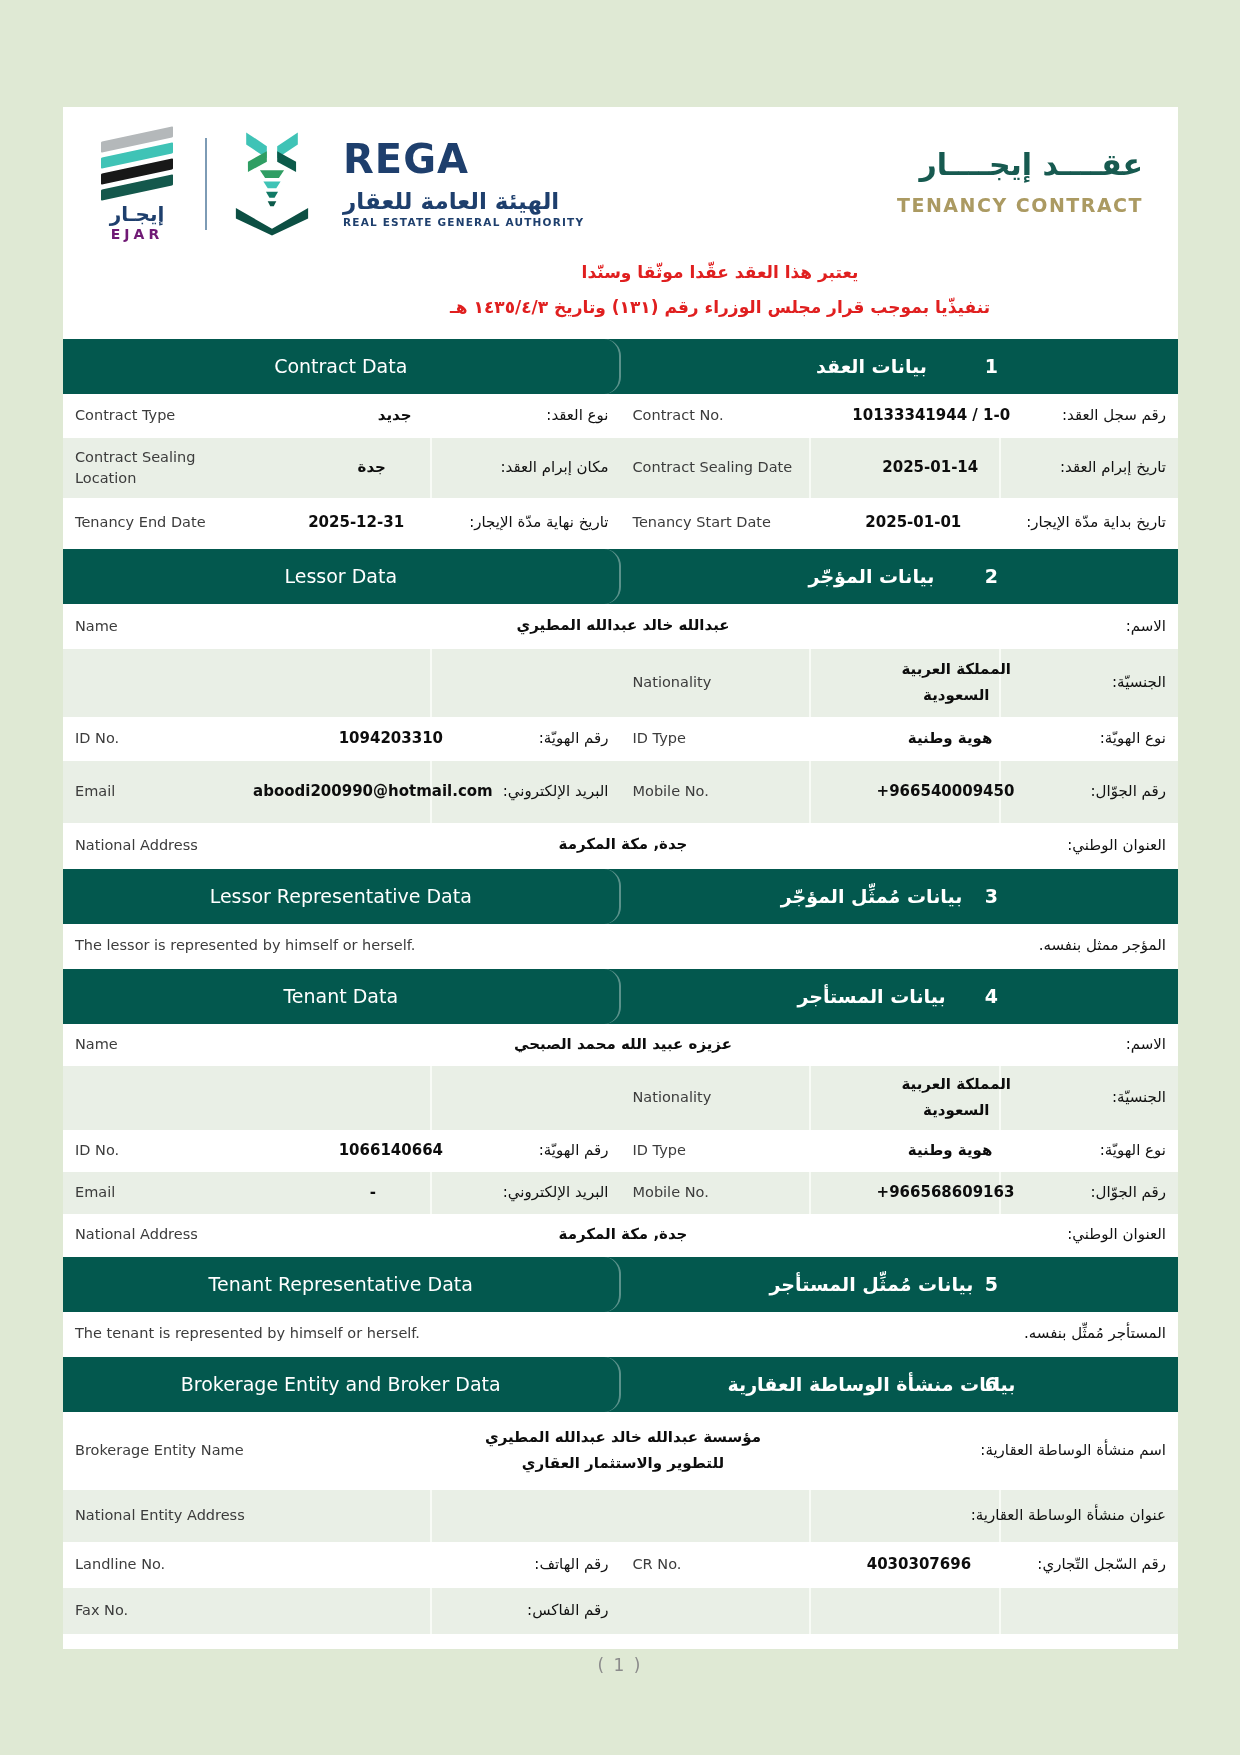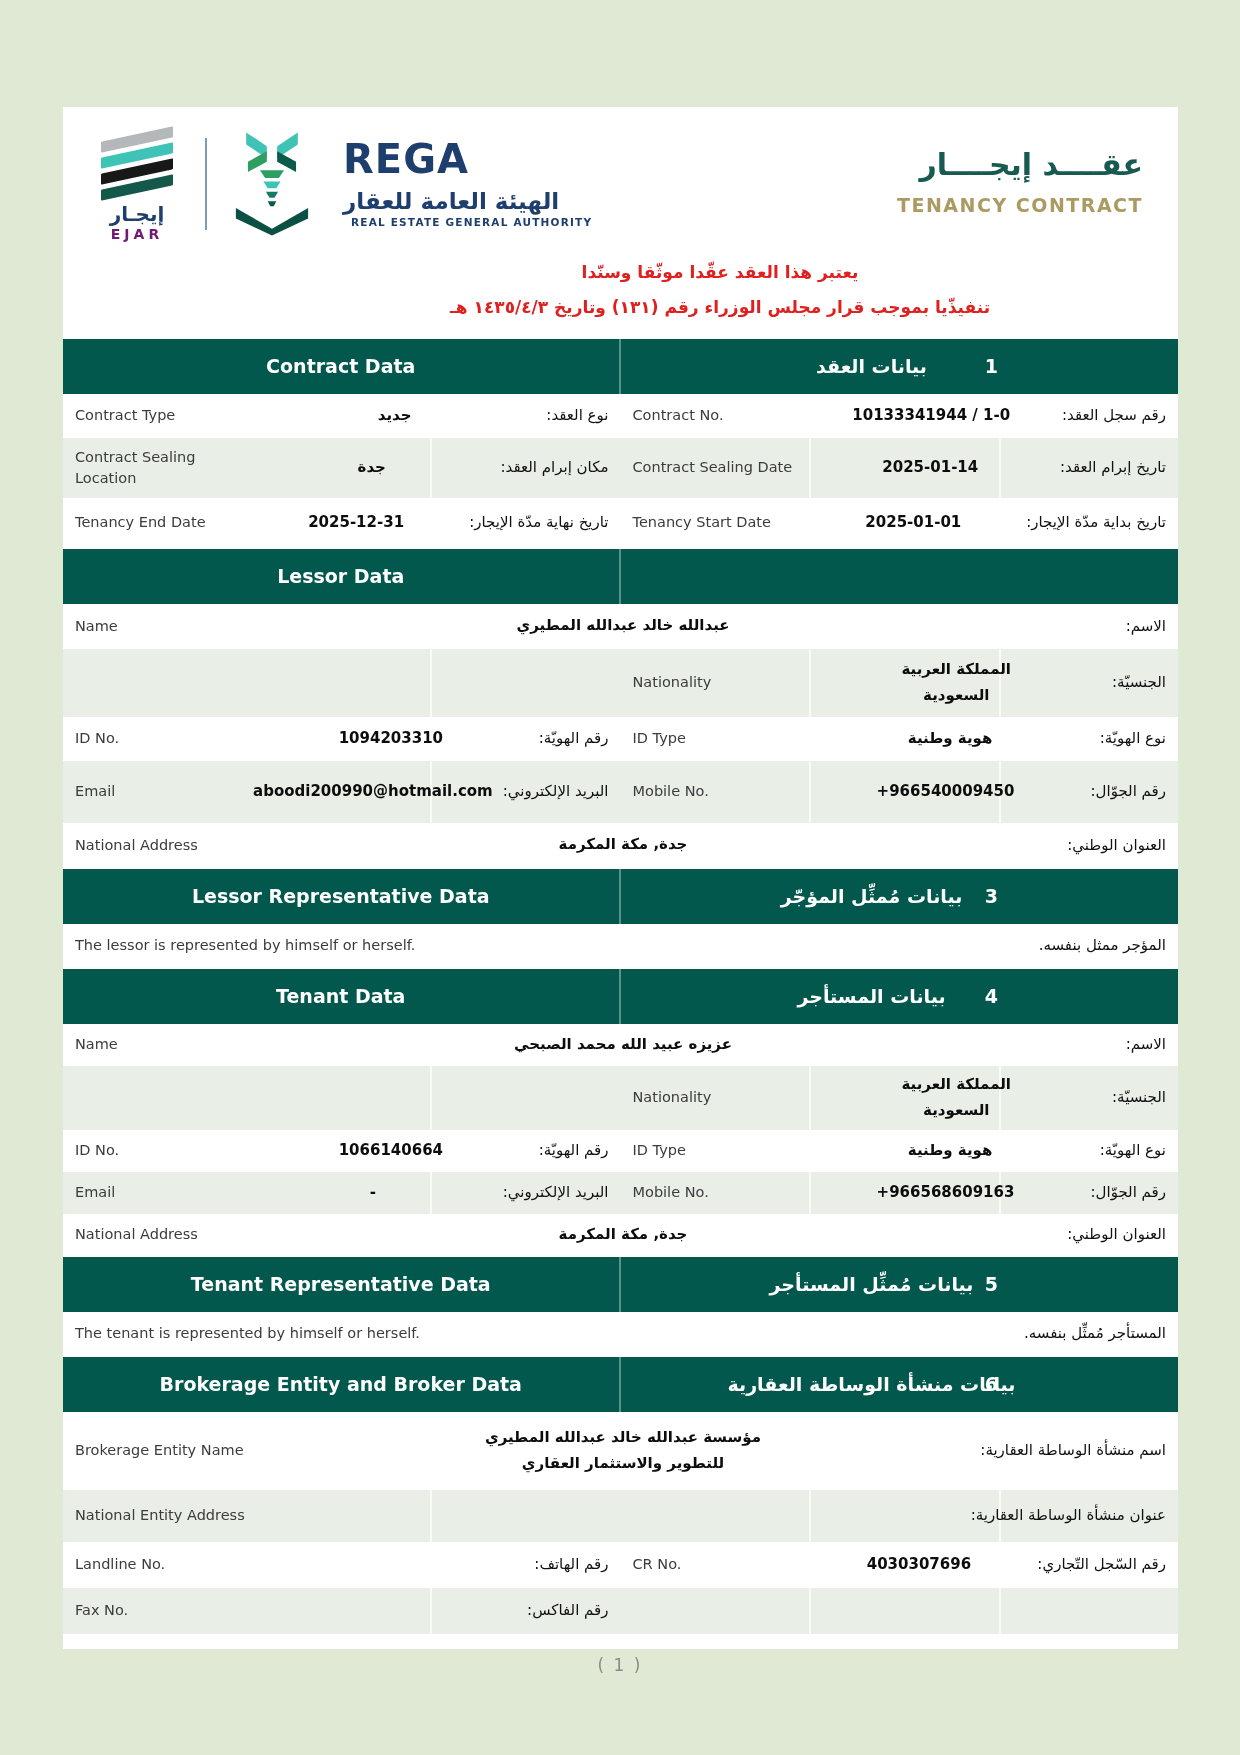--- a/index.html
+++ b/index.html
@@ -18,29 +18,29 @@
   .ejar-stripes { display:flex; flex-direction:column; margin-bottom:8px; padding-top:6px; }
   .stripe { width:72px; height:11px; margin:2.5px 0; transform:skewY(-12deg); border-radius:1px; }
   .s1{background:#b4b8ba}.s2{background:#3fc3b6}.s3{background:#181818}.s4{background:#14584c}
   .ejar-ar { color:#1e3f6d; font-weight:bold; font-size:20px; line-height:1.1; }
   .ejar-en { color:#701a75; font-weight:bold; font-size:14px; letter-spacing:4px; margin-top:1px; }
   .logo-divider { width:2px; height:92px; background:#7d9bb5; }
   .rega { display:flex; align-items:center; gap:28px; }
   .rega-text { display:flex; flex-direction:column; line-height:1.02; }
   .rega-name { color:#1e3f6d; font-weight:bold; font-size:40px; letter-spacing:1px; }
   .rega-ar { color:#1e3f6d; font-weight:bold; font-size:23px; direction:rtl; text-align:left; margin-top:10px; }
-  .rega-sub { color:#1e3f6d; font-size:10.5px; letter-spacing:1.2px; margin-top:4px; font-weight:bold;margin-left:8px; }
+  .rega-sub { color:#1e3f6d; font-size:10.5px; letter-spacing:1.2px; margin-top:4px; font-weight:bold; }
   .title-block { text-align:right; margin-top:22px; }
   .title-ar { color:#175a50; font-size:30px; font-weight:bold; direction:rtl; }
   .title-en { color:#ab9a62; font-size:19px; font-weight:bold; letter-spacing:1.5px; margin-top:12px; }
   .disclaimer { direction:rtl; text-align:center; color:#e01f1f; font-weight:bold; font-size:17px; line-height:2.05; width:760px; margin:10px 78px 14px auto; }
 
   
   .sec { height:55px; background:#03584e; display:flex; color:#fff; margin-top:1px; }
-  .sec-en { width:50%; display:flex; align-items:center; justify-content:center; font-weight:bold; font-size:19px; border-right:2px solid rgba(255,255,255,.35); box-sizing:border-box; }
+  .sec-en { width:50%; display:flex; align-items:center; justify-content:center; font-weight:normal; font-size:19px; border-right:2px solid rgba(255,255,255,.35); box-sizing:border-box;border-radius:17px; }
   .sec-right { width:50%; position:relative; }
   .sec-ar { position:absolute; left:66px; width:370px; top:0; height:100%; display:flex; align-items:center; justify-content:center; font-weight:bold; font-size:19px; direction:rtl; }
   .sec-num { position:absolute; right:180px; top:0; height:100%; display:flex; align-items:center; font-weight:bold; font-size:19px; }
 
   
   .row { display:flex; background:#fff; align-items:stretch; }
   .row.alt, .rowfull.alt, .noterow.alt {
     background:
       linear-gradient(90deg,
         transparent 0 calc(33% - 1px), #f8fbf6 calc(33% - 1px) calc(33% + 1px),
@@ -149,20 +149,24 @@
     </div>
     <div class="half">
       <span class="en">Tenancy Start Date</span>
       <span class="val" dir="auto">2025-01-01</span>
       <span class="ar">تاريخ بداية مدّة الإيجار:</span>
     </div>
   </div>
 
   <div class="sec">
     <div class="sec-en">Lessor Data</div>
+    <div class="sec-right">
+      <div class="sec-ar">بيانات المؤجّر</div>
+      <div class="sec-num">2</div>
+    </div>
   </div>
   <div class="rowfull h45">
     <span class="en">Name</span>
     <span class="val" dir="auto">عبدالله خالد عبدالله المطيري</span>
     <span class="ar">الاسم:</span>
   </div>
   <div class="row alt h68">
     <div class="half"></div>
     <div class="half">
       <span class="en">Nationality</span>

